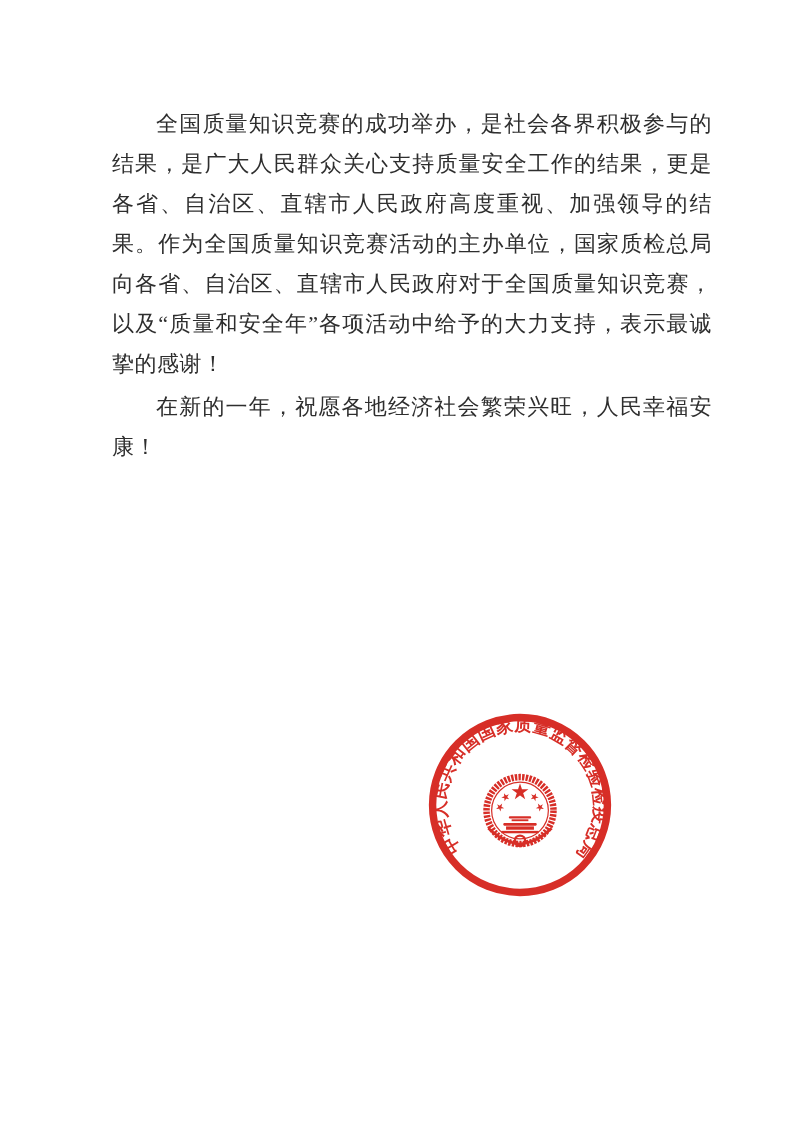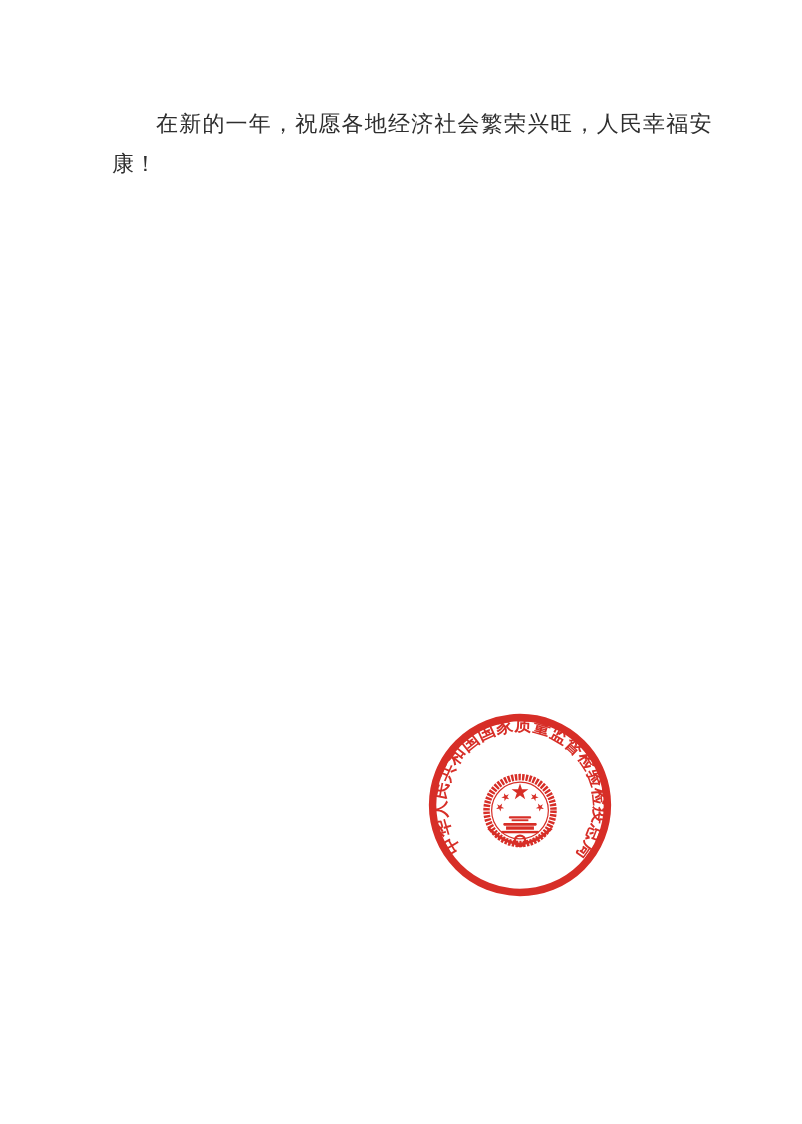--- a/index.html
+++ b/index.html
@@ -57,20 +57,21 @@
     mix-blend-mode:multiply;
     white-space:nowrap;
   }
 </style>
 </head>
 <body>
 
 <div class="page">
 
   <div class="letter-body">
+    <p>全国质量知识竞赛的成功举办，是社会各界积极参与的结果，是广大人民群众关心支持质量安全工作的结果，更是各省、自治区、直辖市人民政府高度重视、加强领导的结果。作为全国质量知识竞赛活动的主办单位，国家质检总局向各省、自治区、直辖市人民政府对于全国质量知识竞赛，以及“质量和安全年”各项活动中给予的大力支持，表示最诚挚的感谢！</p>
     <p>在新的一年，祝愿各地经济社会繁荣兴旺，人民幸福安康！</p>
   </div>
 
   <div class="seal">
     <svg viewBox="0 0 200 200" xmlns="http://www.w3.org/2000/svg">
       <defs>
         <path id="rimArc" d="M 36.1 148.1 A 80 80 0 1 1 163.9 148.1" fill="none"></path>
         <path id="star" d="M0,-1 L0.588,0.809 L-0.951,-0.309 L0.951,-0.309 L-0.588,0.809 Z"></path>
       </defs>
 

